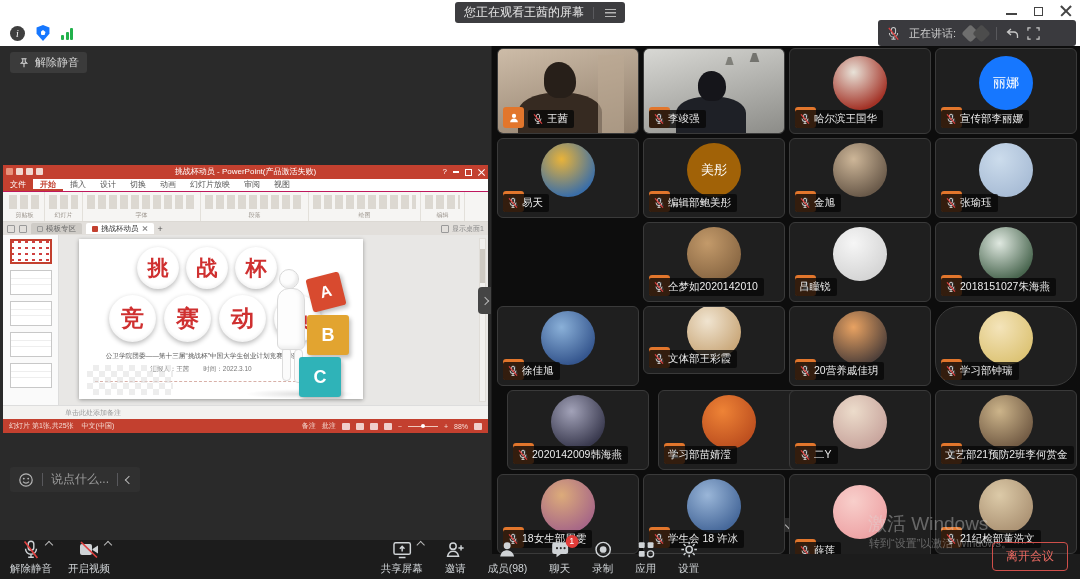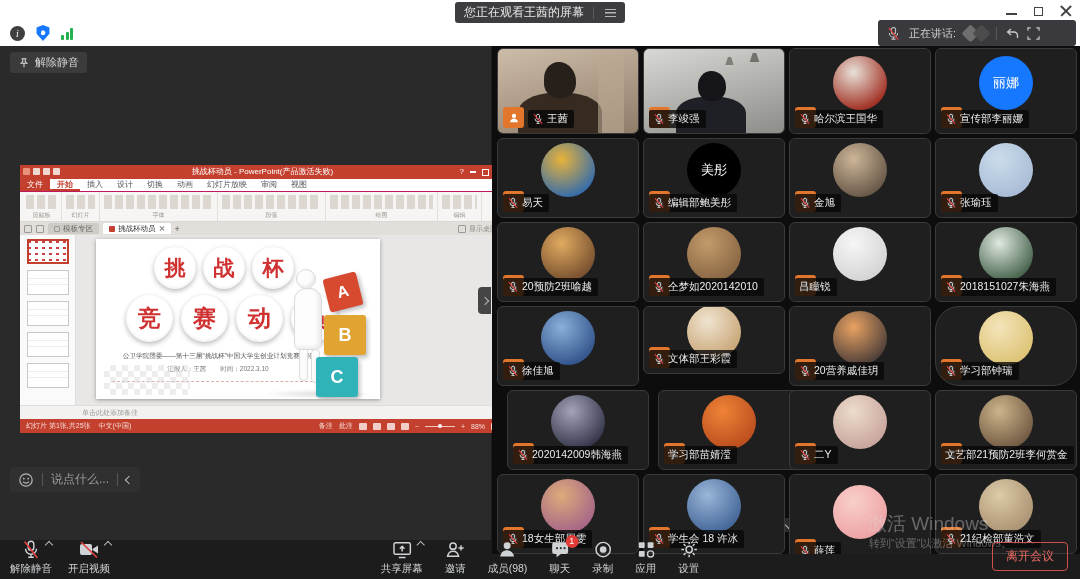--- a/index.html
+++ b/index.html
@@ -34,21 +34,21 @@
 .ch{display:inline-block;width:6px;height:6px;border-top:1.6px solid #b8b8b8;border-right:1.6px solid #b8b8b8}
 .ch-u{transform:rotate(-45deg)}.ch-d{transform:rotate(135deg)}.ch-r{transform:rotate(45deg)}.ch-l{transform:rotate(-135deg)}
 
 .left-pane{position:absolute;left:0;top:46px;width:491px;height:494px;background:#2a2a2a}
 .lock-btn{position:absolute;left:10px;top:6px;height:21px;background:#3b3b3b;border-radius:3px;color:#d8d8d8;font-size:11px;display:flex;align-items:center;gap:5px;padding:0 8px}
 .pane-handle{position:absolute;left:478px;top:241px;width:13px;height:27px;background:#454545;border-radius:4px 0 0 4px;display:flex;align-items:center;justify-content:center;z-index:5}
 
 .chatpill{position:absolute;left:10px;top:421px;height:25px;background:rgba(48,48,48,.95);border-radius:3px;display:flex;align-items:center;gap:8px;padding:0 8px}
 .chatpill .ph{color:#9a9a9a;font-size:12px}
 
-.ppt{position:absolute;left:20px;top:165px;width:485px;height:204px;background:#15803d;font-family:"Liberation Sans",sans-serif}
+.ppt{position:absolute;left:3px;top:165px;width:485px;height:204px;background:#15803d;font-family:"Liberation Sans",sans-serif}
 .ppt-title{position:relative;height:14px;background:#c3402f;color:#fff;font-size:8px;line-height:14px;text-align:center;white-space:nowrap;overflow:hidden}
 .qat{position:absolute;left:3px;top:3px;display:flex;gap:3px}
 .qat i{display:block;width:7px;height:7px;border-radius:1px}
 .qat i:nth-child(1){background:#e8927c}.qat i:nth-child(2){background:#f0d8d0}.qat i:nth-child(3){background:#f0d8d0}.qat i:nth-child(4){background:#f0d8d0}
 .ppt-wc{position:absolute;right:3px;top:0;height:14px;display:flex;align-items:center;gap:6px;color:#fff;font-size:8px}
 .ppt-wc .m{width:6px;height:1.4px;background:#fff}
 .ppt-wc .x{width:7px;height:7px;border:1px solid #fff}
 .ppt-wc .c{position:relative;width:7px;height:7px}
 .ppt-wc .c::before,.ppt-wc .c::after{content:"";position:absolute;left:-1px;top:3px;width:9px;height:1.2px;background:#fff}
 .ppt-wc .c::before{transform:rotate(45deg)}.ppt-wc .c::after{transform:rotate(-45deg)}
@@ -440,21 +440,21 @@
           <svg width="12" height="12" viewBox="0 0 12 12">
             <rect x="4.5" y="1.2" width="3" height="5" rx="1.5" fill="none" stroke="#e0e0e0" stroke-width=".9"></rect>
             <path d="M3 5.6a3 3 0 0 0 6 0M6 8.6v1.6M4.5 10.4h3" fill="none" stroke="#e0e0e0" stroke-width=".9"></path>
             <line x1="2" y1="1.3" x2="10" y2="10.7" stroke="#e04040" stroke-width="1.1"></line>
           </svg>
         </span>
         <span class="pname">易天</span>
       </div>
     </div>
       <div class="tile" style="left: 151px; top: 92px; height: 80px;">
-      <div class="av av-text" style="background: #000000;">美彤</div>
+      <div class="av av-text" style="background: #a16207;">美彤</div>
       <div class="presenter-badge" hidden="">
         <svg width="12" height="12" viewBox="0 0 14 14">
             <circle cx="7" cy="4.6" r="2.5" fill="#fff"></circle>
             <path d="M2.4 12c.5-2.9 2.3-4.3 4.6-4.3s4.1 1.4 4.6 4.3z" fill="#fff"></path>
           </svg>
       </div>
       <div class="nameplate">
         <span class="micmute">
           <svg width="12" height="12" viewBox="0 0 12 12">
             <rect x="4.5" y="1.2" width="3" height="5" rx="1.5" fill="none" stroke="#e0e0e0" stroke-width=".9"></rect>
@@ -494,39 +494,20 @@
       </div>
       <div class="nameplate">
         <span class="micmute">
           <svg width="12" height="12" viewBox="0 0 12 12">
             <rect x="4.5" y="1.2" width="3" height="5" rx="1.5" fill="none" stroke="#e0e0e0" stroke-width=".9"></rect>
             <path d="M3 5.6a3 3 0 0 0 6 0M6 8.6v1.6M4.5 10.4h3" fill="none" stroke="#e0e0e0" stroke-width=".9"></path>
             <line x1="2" y1="1.3" x2="10" y2="10.7" stroke="#e04040" stroke-width="1.1"></line>
           </svg>
         </span>
         <span class="pname">张瑜珏</span>
-      </div>
-    </div>
-      <div class="tile" style="left: 5px; top: 176px; height: 80px;">
-      <div class="av av-img" style="background: radial-gradient(circle at 38% 30%, rgb(224, 170, 96) 0%, rgb(122, 82, 48) 75%);"></div>
-      <div class="presenter-badge" hidden="">
-        <svg width="12" height="12" viewBox="0 0 14 14">
-            <circle cx="7" cy="4.6" r="2.5" fill="#fff"></circle>
-            <path d="M2.4 12c.5-2.9 2.3-4.3 4.6-4.3s4.1 1.4 4.6 4.3z" fill="#fff"></path>
-          </svg>
-      </div>
-      <div class="nameplate">
-        <span class="micmute">
-          <svg width="12" height="12" viewBox="0 0 12 12">
-            <rect x="4.5" y="1.2" width="3" height="5" rx="1.5" fill="none" stroke="#e0e0e0" stroke-width=".9"></rect>
-            <path d="M3 5.6a3 3 0 0 0 6 0M6 8.6v1.6M4.5 10.4h3" fill="none" stroke="#e0e0e0" stroke-width=".9"></path>
-            <line x1="2" y1="1.3" x2="10" y2="10.7" stroke="#e04040" stroke-width="1.1"></line>
-          </svg>
-        </span>
-        <span class="pname">20预防2班喻越</span>
       </div>
     </div>
       <div class="tile" style="left: 151px; top: 176px; height: 80px;">
       <div class="av av-img" style="background: radial-gradient(circle at 38% 30%, rgb(195, 154, 106) 0%, rgb(138, 104, 68) 75%);"></div>
       <div class="presenter-badge" hidden="">
         <svg width="12" height="12" viewBox="0 0 14 14">
             <circle cx="7" cy="4.6" r="2.5" fill="#fff"></circle>
             <path d="M2.4 12c.5-2.9 2.3-4.3 4.6-4.3s4.1 1.4 4.6 4.3z" fill="#fff"></path>
           </svg>
       </div>

